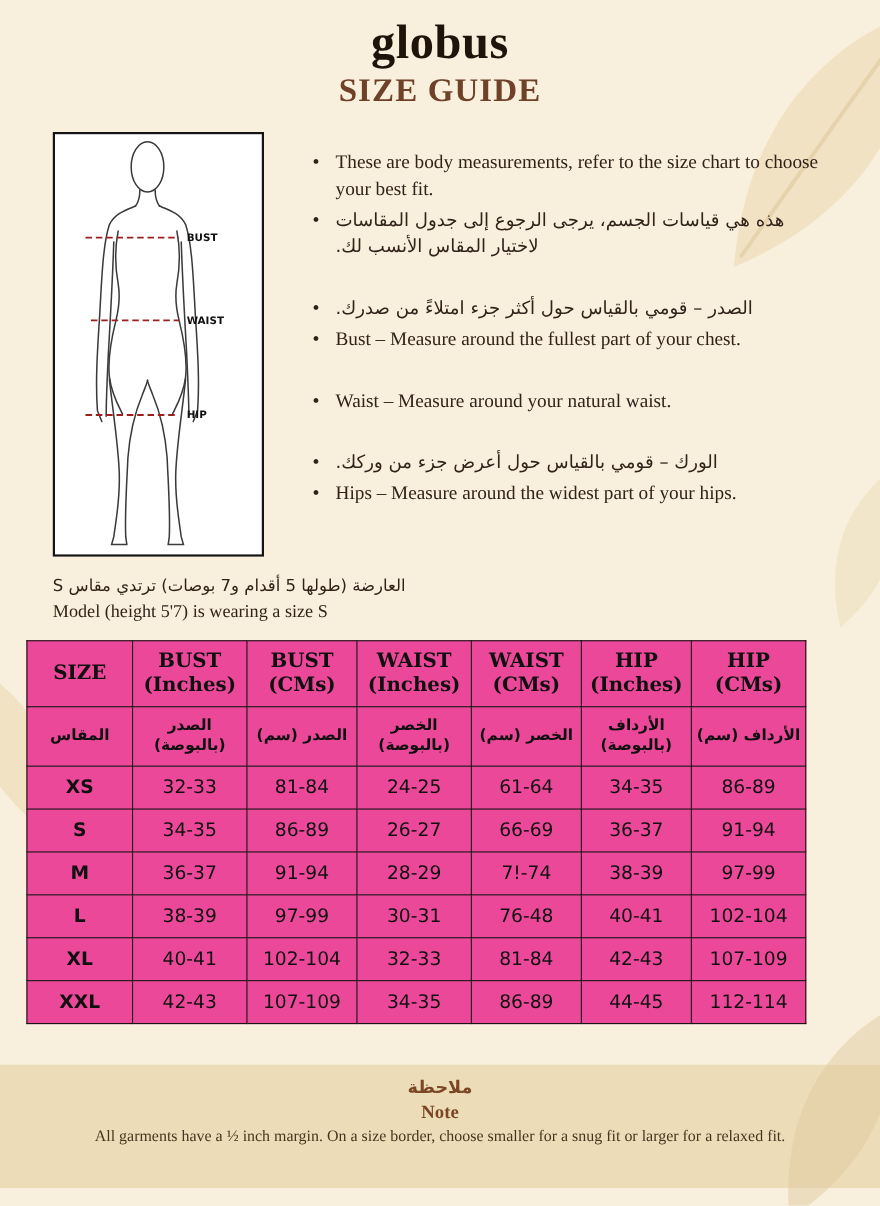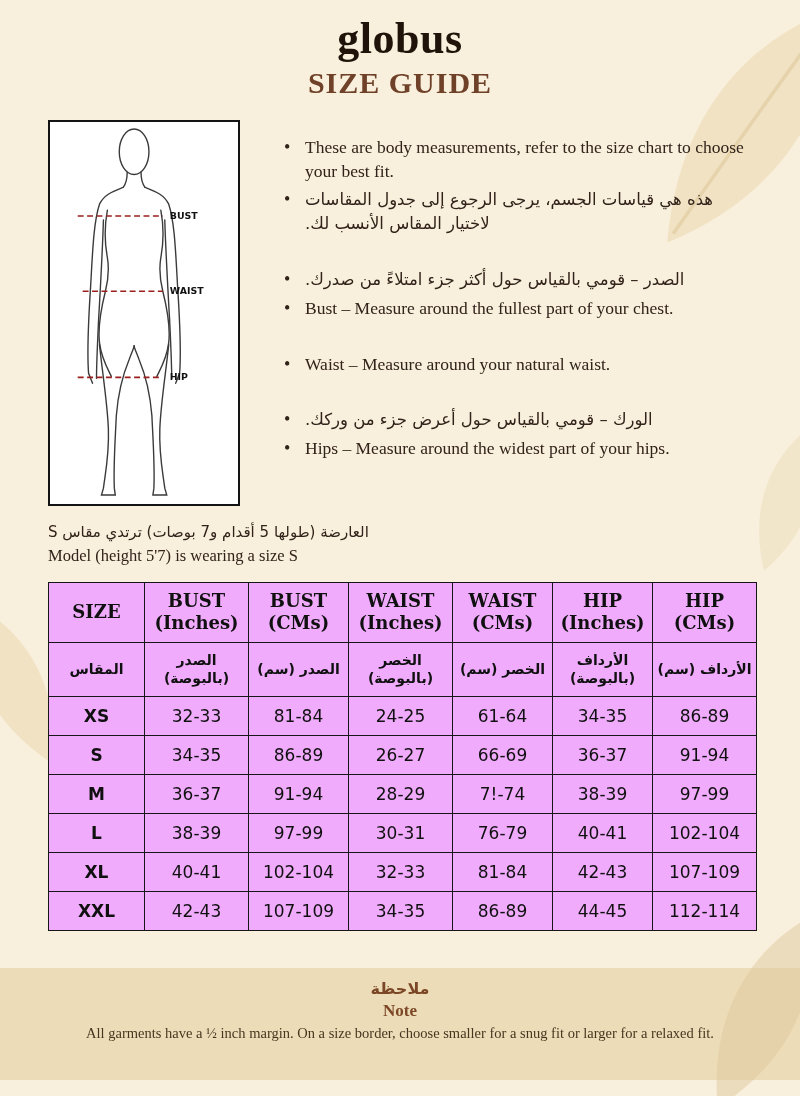--- a/index.html
+++ b/index.html
@@ -28,22 +28,22 @@
   .b-item .dot{flex:none;width:10px;padding-top:1px;color:#32231a;}
   .b-item .dot::before{content:"•";font-size:18px;}
   .ar-text{font-family:"DejaVu Sans",sans-serif;font-size:16.5px;line-height:1.45;direction:rtl;unicode-bidi:isolate;text-align:left;}
   .en-text{font-family:"Liberation Serif",serif;font-size:17.5px;line-height:1.35;}
 
   .model-note{position:relative;z-index:1;margin:16px 40px 14px 48px;line-height:1.45;}
   .model-note .ar-line{font-family:"DejaVu Sans",sans-serif;font-size:15px;direction:rtl;unicode-bidi:isolate;text-align:left;}
   .model-note .en-line{font-family:"Liberation Serif",serif;font-size:16.5px;}
 
   table.size-table{
-    position:relative;z-index:1;margin-left:48px;width:708px;
-    border-collapse:collapse;background:#f0abfc;table-layout:fixed;padding-left:28px;
+    position:relative;z-index:1;margin-left:24px;width:708px;
+    border-collapse:collapse;background:#ec4899;table-layout:fixed;padding-left:28px;
   }
   .size-table th,.size-table td{
     border:1.6px solid #161616;text-align:center;vertical-align:middle;padding:2px 2px;
   }
   tr.hdr-en{height:60px;}
   tr.hdr-en th{font-family:"DejaVu Serif",serif;font-size:18px;font-weight:700;line-height:1.25;color:#101010;}
   tr.hdr-en th .unit{display:block;}
   tr.hdr-ar{height:54px;}
   tr.hdr-ar th{font-family:"DejaVu Sans",sans-serif;font-size:14px;font-weight:700;direction:rtl;line-height:1.3;color:#101010;}
   tr.data-row{height:39px;}
@@ -212,21 +212,21 @@
     <td>28-29</td>
     <td>7!-74</td>
     <td>38-39</td>
     <td>97-99</td>
   </tr>
   <tr class="data-row">
     <th>L</th>
     <td>38-39</td>
     <td>97-99</td>
     <td>30-31</td>
-    <td>76-79</td>
+    <td>76-48</td>
     <td>40-41</td>
     <td>102-104</td>
   </tr>
   <tr class="data-row">
     <th>XL</th>
     <td>40-41</td>
     <td>102-104</td>
     <td>32-33</td>
     <td>81-84</td>
     <td>42-43</td>

